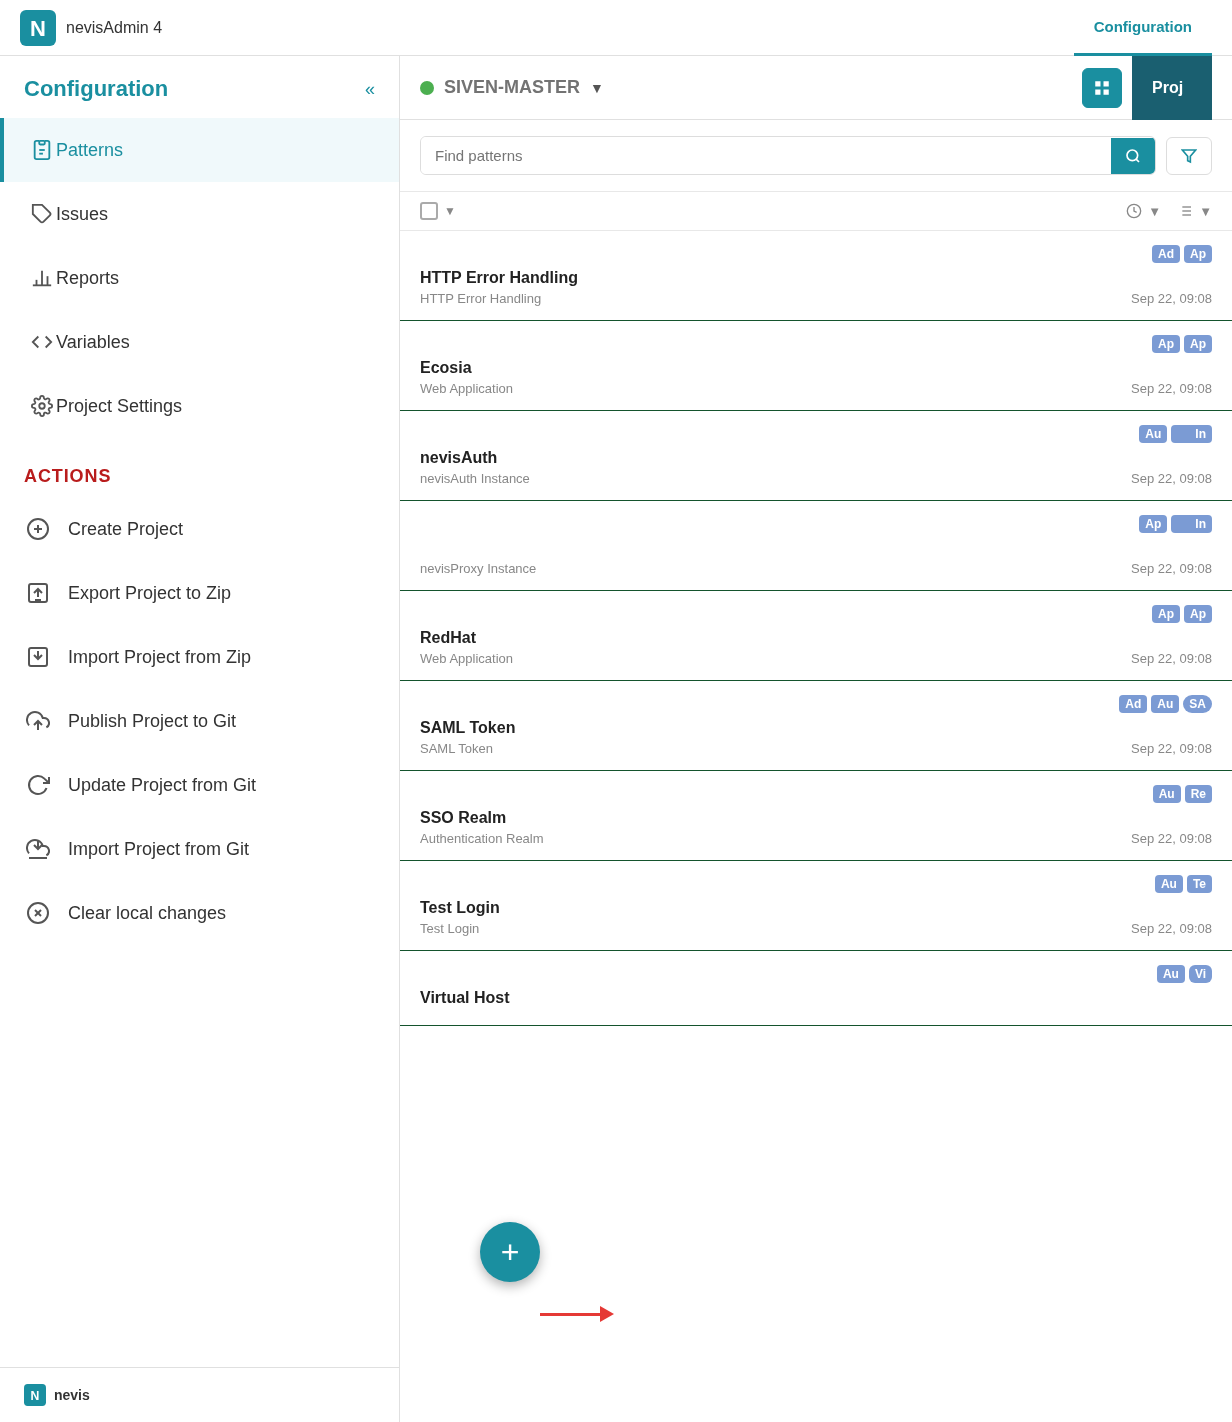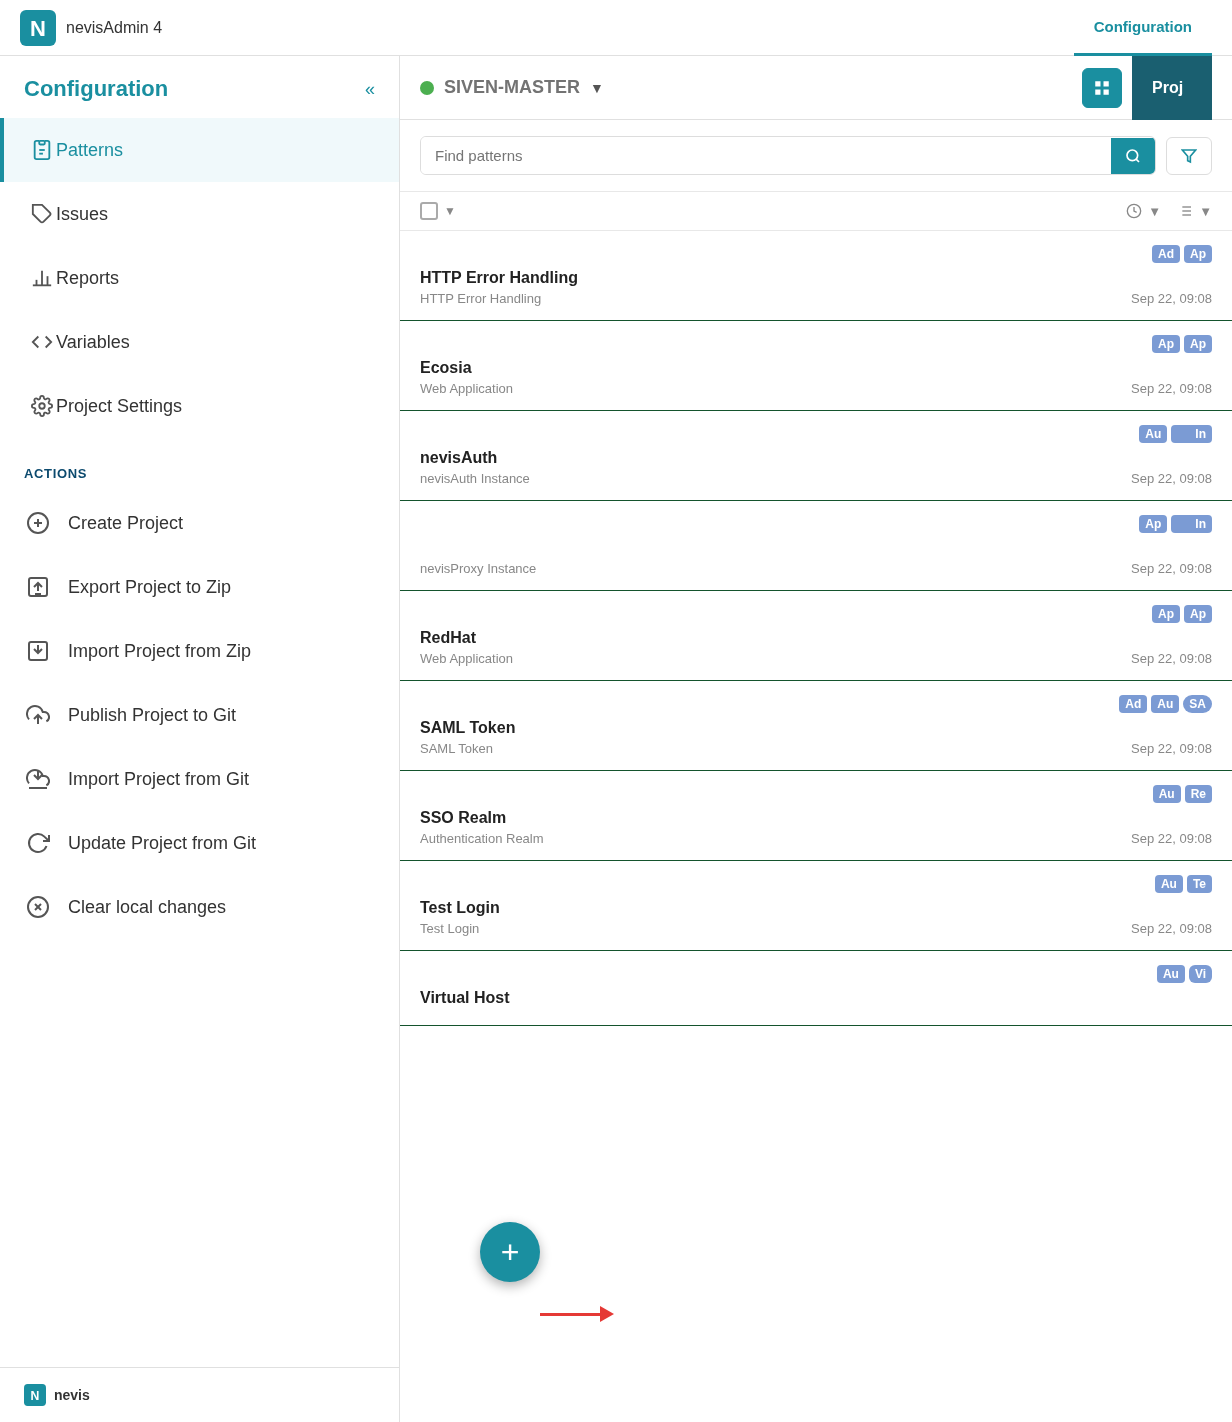--- a/index.html
+++ b/index.html
@@ -92,23 +92,23 @@
       justify-content: center;
       color: #555;
       font-size: 20px;
       flex-shrink: 0;
     }
     .nav-item.active .icon { color: #1a8fa0; }
     .nav-label { font-size: 18px; font-weight: 400; }
 
     .actions-header {
       padding: 16px 24px 10px;
-      font-size: 13px;
+      font-size: 18px;
       font-weight: 700;
-      color: #0c4a6e;
+      color: #b91c1c;
       letter-spacing: 0.05em;
       text-transform: uppercase;
     }
 
     .action-item {
       display: flex;
       align-items: center;
       gap: 16px;
       padding: 18px 24px;
       cursor: pointer;
@@ -515,37 +515,37 @@
             <line x1="12" y1="12" x2="12" y2="21"></line>
             <path d="M20.39 18.39A5 5 0 0018 9h-1.26A8 8 0 103 16.3"></path>
           </svg>
         </span>
         <span class="nav-label">Publish Project to Git</span>
       </div>
 
       <div class="action-item">
         <span class="icon">
           <svg width="24" height="24" viewBox="0 0 24 24" fill="none" stroke="currentColor" stroke-width="2">
+            <polyline points="23 4 23 10 17 10"></polyline>
+            <path d="M20.49 15a9 9 0 11-2.12-9.36L23 10"></path>
+          </svg>
+        </span>
+        <span class="nav-label">Update Project from Git</span>
+      </div>
+
+      <div class="action-item">
+        <span class="icon">
+          <svg width="24" height="24" viewBox="0 0 24 24" fill="none" stroke="currentColor" stroke-width="2">
             <polyline points="8 8 12 12 16 8"></polyline>
             <line x1="12" y1="12" x2="12" y2="3"></line>
             <path d="M20.39 18.39A5 5 0 0018 9h-1.26A8 8 0 103 16.3"></path>
             <line x1="3" y1="21" x2="21" y2="21"></line>
           </svg>
         </span>
         <span class="nav-label">Import Project from Git</span>
-      </div>
-
-      <div class="action-item">
-        <span class="icon">
-          <svg width="24" height="24" viewBox="0 0 24 24" fill="none" stroke="currentColor" stroke-width="2">
-            <polyline points="23 4 23 10 17 10"></polyline>
-            <path d="M20.49 15a9 9 0 11-2.12-9.36L23 10"></path>
-          </svg>
-        </span>
-        <span class="nav-label">Update Project from Git</span>
       </div>
 
       <div class="action-item">
         <span class="icon">
           <svg width="24" height="24" viewBox="0 0 24 24" fill="none" stroke="currentColor" stroke-width="2">
             <circle cx="12" cy="12" r="10"></circle>
             <line x1="15" y1="9" x2="9" y2="15"></line>
             <line x1="9" y1="9" x2="15" y2="15"></line>
           </svg>
         </span>

